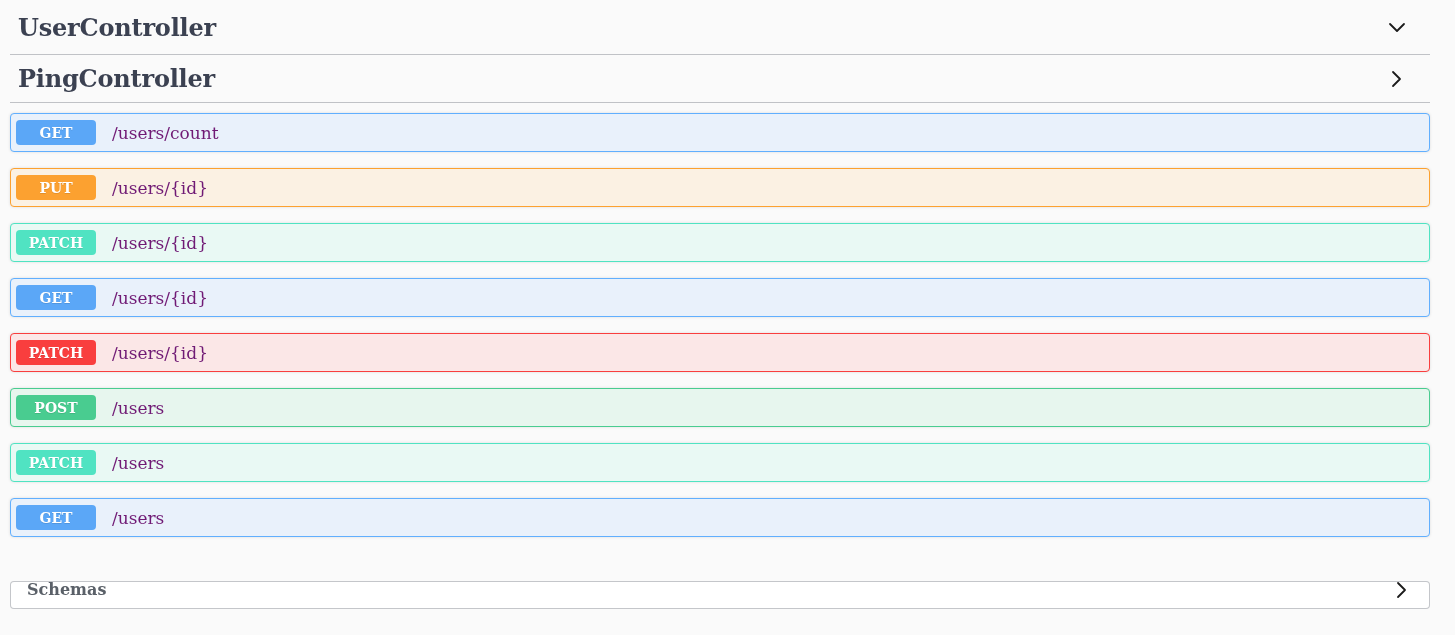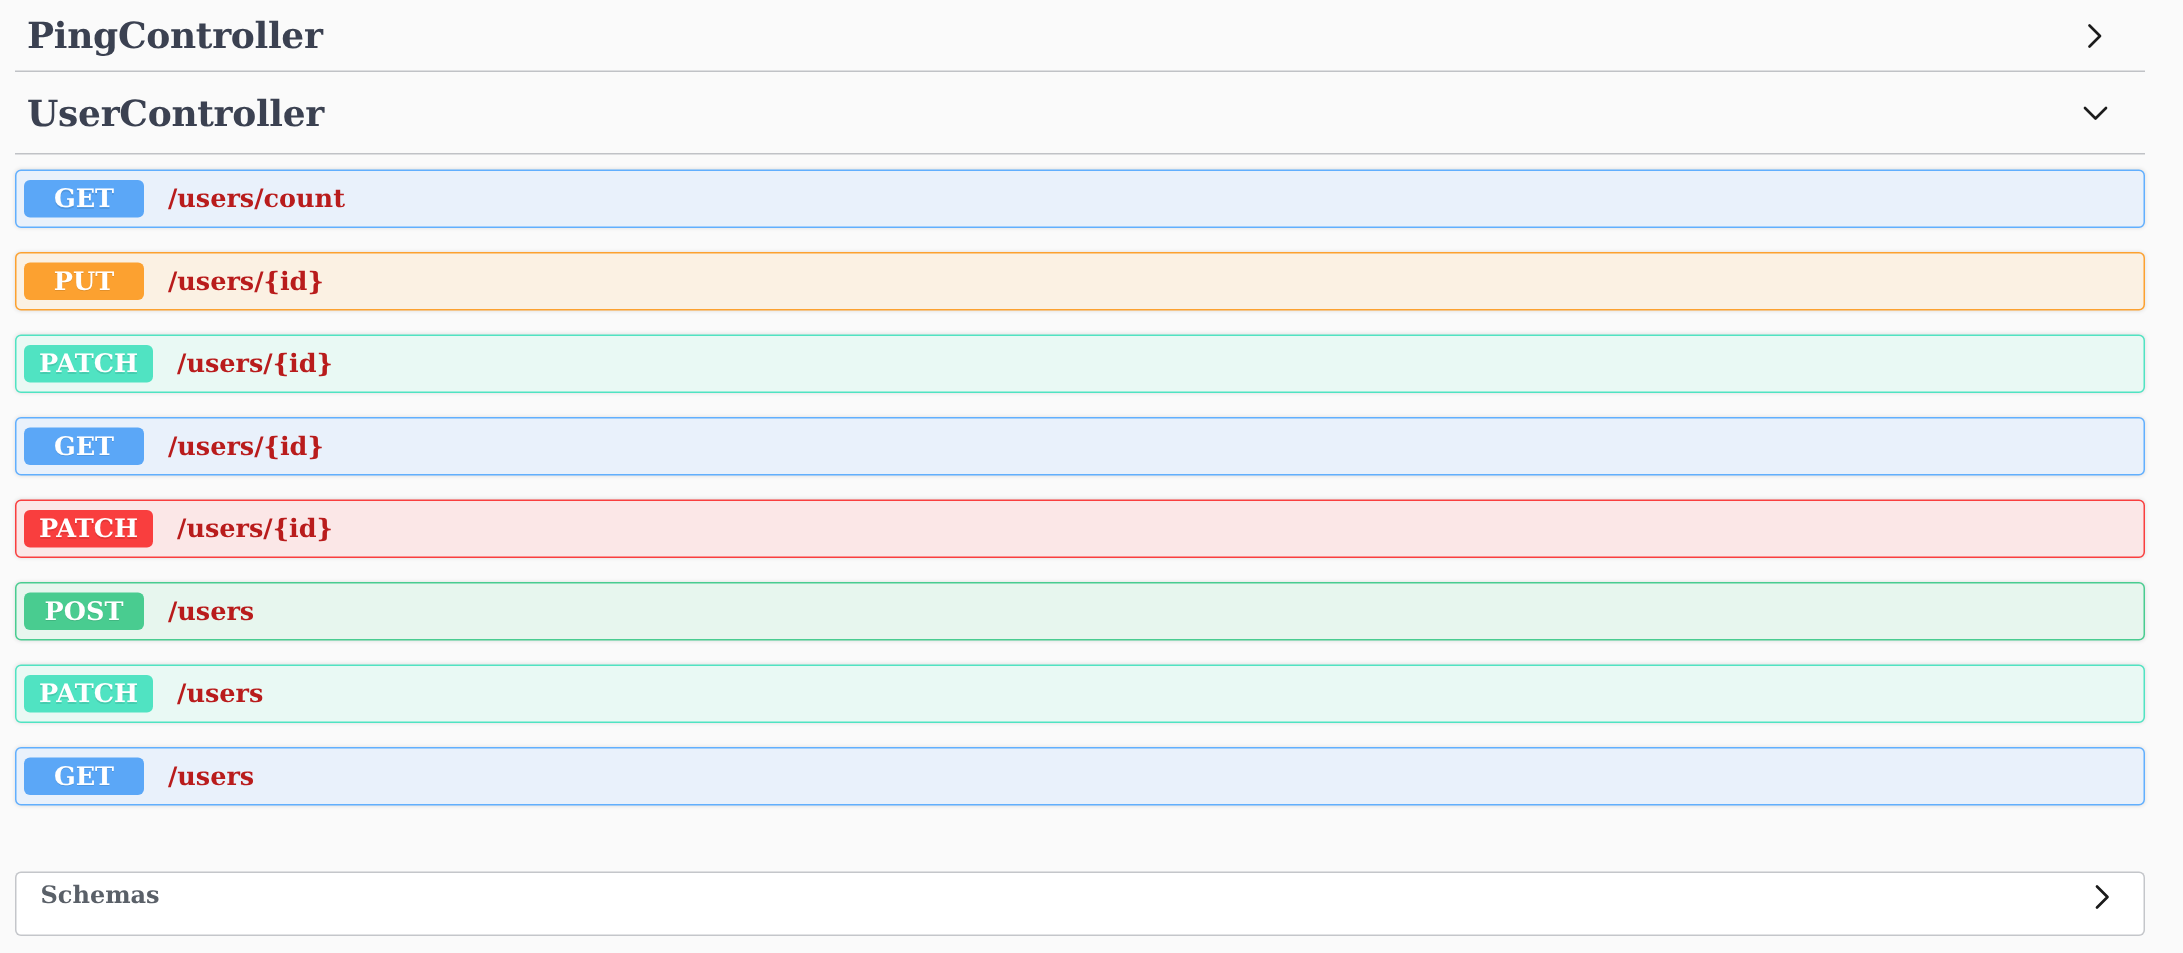--- a/index.html
+++ b/index.html
@@ -46,71 +46,71 @@
     cursor: pointer;
   }
   .op-badge {
     min-width: 80px;
     height: 25px;
     margin-left: 5px;
     padding: 0 10px;
     border-radius: 4px;
     background: var(--op-badge);
     color: #ffffff;
-    font-size: 17px;
+    font-size: 14px;
     font-weight: 700;
     display: flex;
     align-items: center;
     justify-content: center;
     text-shadow: 0 1px 0 rgba(0,0,0,.1);
   }
   .op-path {
     margin-left: 16px;
     font-size: 17px;
-    font-weight: 700;
-    color: #b91c1c;
+    font-weight: 400;
+    color: #701a75;
   }
   
   .schemas-box {
     margin-top: 44px;
-    height: 43px;
+    height: 28px;
     border: 1px solid rgba(59,65,81,.3);
     border-radius: 4px;
     background: #ffffff;
     display: flex;
     align-items: center;
     justify-content: space-between;
     padding: 0 18px 12px 16px;
     cursor: pointer;
   }
   .schemas-title {
     font-size: 16px;
     font-weight: 700;
     color: #5a6068;
   }
 </style>
 </head>
 <body>
 
 <div class="wrap">
 
+  <div class="section-header h2">
+    <span class="section-title">UserController</span>
+    <span class="chev">
+      <svg width="22" height="20" viewBox="0 0 22 20">
+        <polyline points="4,7 11,14 18,7" fill="none" stroke="#1b1b1b" stroke-width="1.8" stroke-linecap="round" stroke-linejoin="round"></polyline>
+      </svg>
+    </span>
+  </div>
+
   <div class="section-header h1">
     <span class="section-title">PingController</span>
     <span class="chev">
       <svg width="20" height="20" viewBox="0 0 20 20">
         <polyline points="7,3 14,10 7,17" fill="none" stroke="#1b1b1b" stroke-width="1.8" stroke-linecap="round" stroke-linejoin="round"></polyline>
-      </svg>
-    </span>
-  </div>
-
-  <div class="section-header h2">
-    <span class="section-title">UserController</span>
-    <span class="chev">
-      <svg width="22" height="20" viewBox="0 0 22 20">
-        <polyline points="4,7 11,14 18,7" fill="none" stroke="#1b1b1b" stroke-width="1.8" stroke-linecap="round" stroke-linejoin="round"></polyline>
       </svg>
     </span>
   </div>
 
   <div class="ops" id="operations">
     <div class="op-row" style="--op-badge: #5ba7f7; --op-border: #61affe; --op-bg: #e9f1fb;">
       <span class="op-badge">GET</span>
       <span class="op-path">/users/count</span>
     </div>
 

